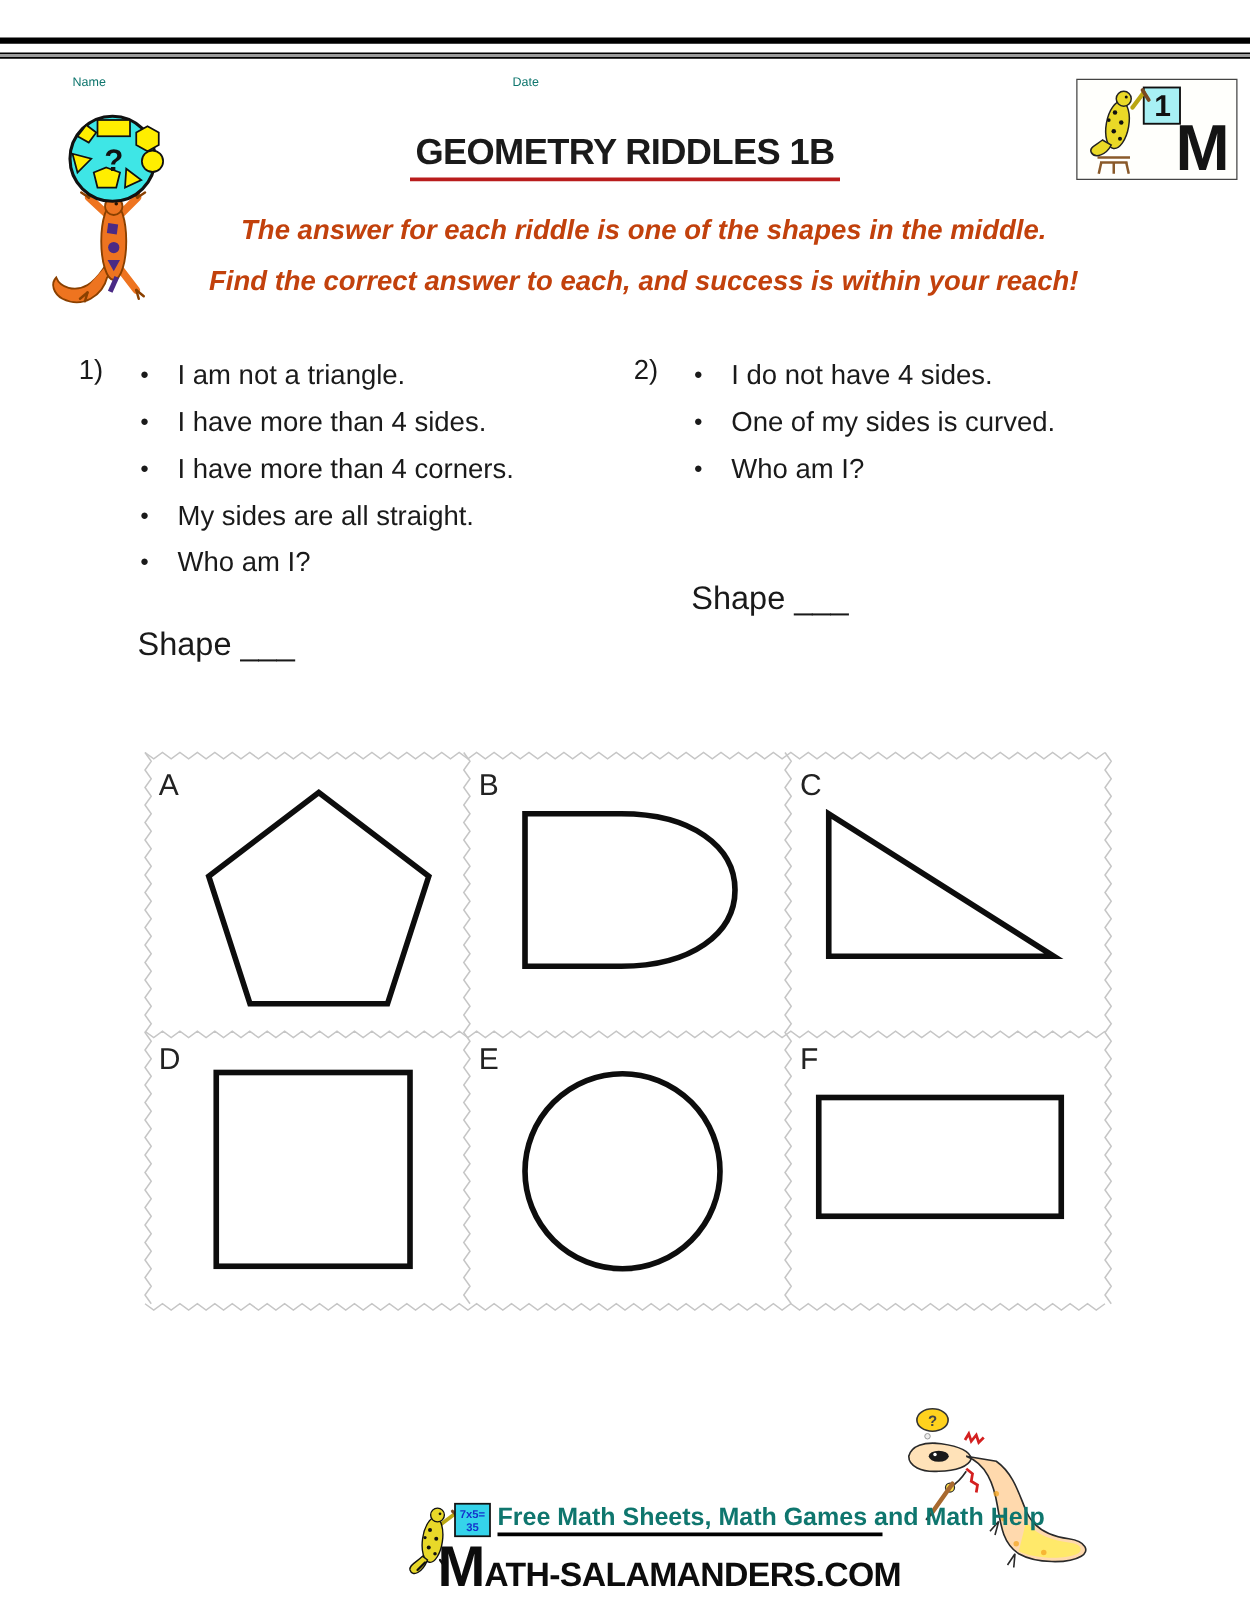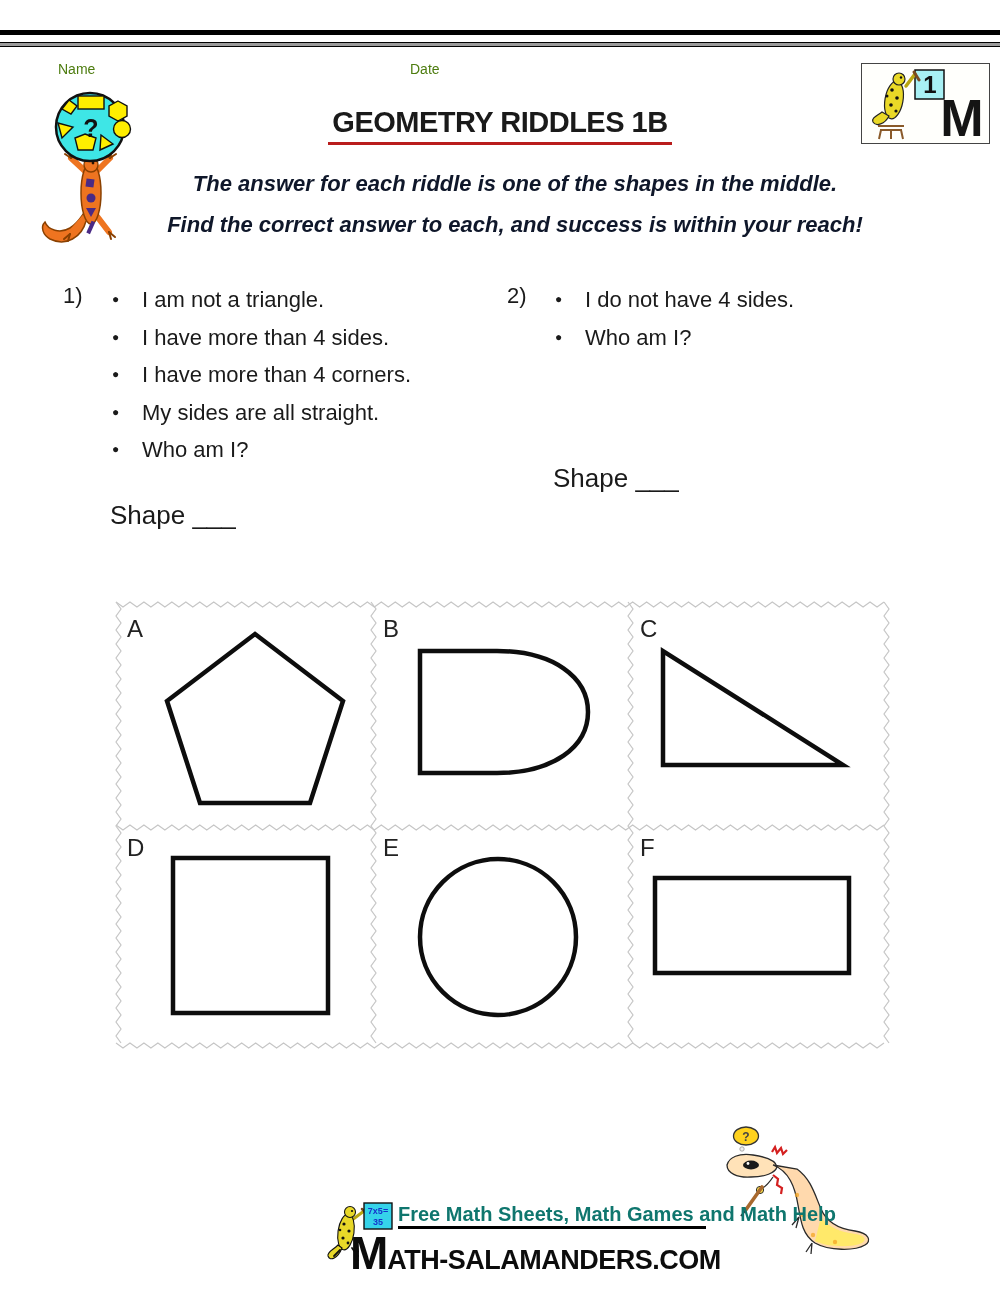--- a/index.html
+++ b/index.html
@@ -3,21 +3,21 @@
 <meta charset="utf-8">
 <style>
   html,body{margin:0;padding:0;background:#fff;}
   .page{position:relative;width:1000px;height:1294px;background:#ffffff;overflow:hidden;
         font-family:"Liberation Sans",sans-serif;color:#1a1a1a;}
   .abs{position:absolute;}
   
   .rule1{top:30px;left:0;width:1000px;height:5px;background:#000;}
   .rule2{top:42px;left:0;width:1000px;height:5px;
          background:linear-gradient(to bottom,#000 0 1px,#9a9a9a 1px 4px,#000 4px 5px);}
-  .small-label{font-size:14px;color:#4d7c0f;}
+  .small-label{font-size:10px;color:#0f766e;}
   .name-label{top:61px;left:58px;}
   .date-label{top:61px;left:410px;}
   
   .title-wrap{top:106px;left:0;width:1000px;text-align:center;}
   .title{display:inline-block;font-size:29px;font-weight:bold;letter-spacing:-0.5px;
          border-bottom:3px solid #b91c1c;padding:0 4px 3px 4px;}
   .instructions{top:163px;left:30px;width:970px;text-align:center;
                 font-size:22px;line-height:41px;font-style:italic;font-weight:bold;}
   
   .riddle-number{font-size:22px;}
@@ -127,38 +127,39 @@
             <circle cx="25" cy="32" r="1.5"></circle>
         </g>
       </g>
     </svg>
   </div>
 
   <div class="abs title-wrap">
     <span class="title">GEOMETRY RIDDLES 1B</span>
   </div>
 
-  <div class="abs instructions" style="color:#0f172a;">
+  <div class="abs instructions" style="color:#c2410c;">
     <div>The answer for each riddle is one of the shapes in the middle.</div>
     <div>Find the correct answer to each, and success is within your reach!</div>
   </div>
 
   <div class="abs riddle-number" style="top:283px;left:63px;">1)</div>
   <ul class="abs clues" style="top:281px;left:110px;">
     <li>I am not a triangle.</li>
     <li>I have more than 4 sides.</li>
     <li>I have more than 4 corners.</li>
     <li>My sides are all straight.</li>
     <li>Who am I?</li>
   </ul>
   <div class="abs shape-answer" style="top:500px;left:110px;">Shape ___</div>
 
   <div class="abs riddle-number" style="top:283px;left:507px;">2)</div>
   <ul class="abs clues" style="top:281px;left:553px;">
     <li>I do not have 4 sides.</li>
+    <li>One of my sides is curved.</li>
     <li>Who am I?</li>
   </ul>
   <div class="abs shape-answer" style="top:463px;left:553px;">Shape ___</div>
 
   <svg class="abs" style="top:0;left:0;" width="1000" height="1294" viewBox="0 0 1000 1294">
     <g stroke="#c6c6c6" stroke-width="1.2" fill="none">
       <polyline points="116,602 122.98181818181818,607 129.96363636363637,602 136.94545454545454,607 143.92727272727274,602 150.9090909090909,607 157.89090909090908,602 164.87272727272727,607 171.85454545454544,602 178.83636363636364,607 185.8181818181818,602 192.8,607 199.78181818181818,602 206.76363636363635,607 213.74545454545455,602 220.72727272727272,607 227.7090909090909,602 234.6909090909091,607 241.6727272727273,602 248.65454545454546,607 255.63636363636363,602 262.6181818181818,607 269.6,602 276.58181818181816,607 283.56363636363636,602 290.5454545454545,607 297.5272727272727,602 304.5090909090909,607 311.4909090909091,602 318.47272727272724,607 325.45454545454544,602 332.43636363636364,607 339.4181818181818,602 346.4,607 353.3818181818182,602 360.3636363636364,607 367.3454545454546,602 374.3272727272727,607 381.3090909090909,602 388.2909090909091,607 395.27272727272725,602 402.25454545454545,607 409.23636363636365,602 416.21818181818185,607 423.20000000000005,602 430.1818181818182,607 437.16363636363633,602 444.1454545454545,607 451.1272727272727,602 458.1090909090909,607 465.09090909090907,602 472.07272727272726,607 479.05454545454546,602 486.0363636363636,607 493.0181818181818,602 500,607 506.98181818181814,602 513.9636363636364,607 520.9454545454545,602 527.9272727272728,607 534.9090909090909,602 541.8909090909091,607 548.8727272727273,602 555.8545454545455,607 562.8363636363636,602 569.8181818181819,607 576.8,602 583.7818181818182,607 590.7636363636364,602 597.7454545454545,607 604.7272727272727,602 611.709090909091,607 618.6909090909091,602 625.6727272727273,607 632.6545454545454,602 639.6363636363636,607 646.6181818181818,602 653.5999999999999,607 660.5818181818182,602 667.5636363636363,607 674.5454545454545,602 681.5272727272727,607 688.5090909090909,602 695.4909090909091,607 702.4727272727273,602 709.4545454545455,607 716.4363636363637,602 723.4181818181818,607 730.4000000000001,602 737.3818181818182,607 744.3636363636364,602 751.3454545454546,607 758.3272727272727,602 765.3090909090909,607 772.290909090909,602 779.2727272727273,607 786.2545454545455,602 793.2363636363636,607 800.2181818181818,602 807.2,607 814.1818181818181,602 821.1636363636364,607 828.1454545454545,602 835.1272727272727,607 842.1090909090909,602 849.0909090909091,607 856.0727272727272,602 863.0545454545455,607 870.0363636363636,602 877.0181818181818,607 884,602"></polyline>
       <polyline points="116,825 122.98181818181818,830 129.96363636363637,825 136.94545454545454,830 143.92727272727274,825 150.9090909090909,830 157.89090909090908,825 164.87272727272727,830 171.85454545454544,825 178.83636363636364,830 185.8181818181818,825 192.8,830 199.78181818181818,825 206.76363636363635,830 213.74545454545455,825 220.72727272727272,830 227.7090909090909,825 234.6909090909091,830 241.6727272727273,825 248.65454545454546,830 255.63636363636363,825 262.6181818181818,830 269.6,825 276.58181818181816,830 283.56363636363636,825 290.5454545454545,830 297.5272727272727,825 304.5090909090909,830 311.4909090909091,825 318.47272727272724,830 325.45454545454544,825 332.43636363636364,830 339.4181818181818,825 346.4,830 353.3818181818182,825 360.3636363636364,830 367.3454545454546,825 374.3272727272727,830 381.3090909090909,825 388.2909090909091,830 395.27272727272725,825 402.25454545454545,830 409.23636363636365,825 416.21818181818185,830 423.20000000000005,825 430.1818181818182,830 437.16363636363633,825 444.1454545454545,830 451.1272727272727,825 458.1090909090909,830 465.09090909090907,825 472.07272727272726,830 479.05454545454546,825 486.0363636363636,830 493.0181818181818,825 500,830 506.98181818181814,825 513.9636363636364,830 520.9454545454545,825 527.9272727272728,830 534.9090909090909,825 541.8909090909091,830 548.8727272727273,825 555.8545454545455,830 562.8363636363636,825 569.8181818181819,830 576.8,825 583.7818181818182,830 590.7636363636364,825 597.7454545454545,830 604.7272727272727,825 611.709090909091,830 618.6909090909091,825 625.6727272727273,830 632.6545454545454,825 639.6363636363636,830 646.6181818181818,825 653.5999999999999,830 660.5818181818182,825 667.5636363636363,830 674.5454545454545,825 681.5272727272727,830 688.5090909090909,825 695.4909090909091,830 702.4727272727273,825 709.4545454545455,830 716.4363636363637,825 723.4181818181818,830 730.4000000000001,825 737.3818181818182,830 744.3636363636364,825 751.3454545454546,830 758.3272727272727,825 765.3090909090909,830 772.290909090909,825 779.2727272727273,830 786.2545454545455,825 793.2363636363636,830 800.2181818181818,825 807.2,830 814.1818181818181,825 821.1636363636364,830 828.1454545454545,825 835.1272727272727,830 842.1090909090909,825 849.0909090909091,830 856.0727272727272,825 863.0545454545455,830 870.0363636363636,825 877.0181818181818,830 884,825"></polyline>
       <polyline points="116,1043 122.98181818181818,1048 129.96363636363637,1043 136.94545454545454,1048 143.92727272727274,1043 150.9090909090909,1048 157.89090909090908,1043 164.87272727272727,1048 171.85454545454544,1043 178.83636363636364,1048 185.8181818181818,1043 192.8,1048 199.78181818181818,1043 206.76363636363635,1048 213.74545454545455,1043 220.72727272727272,1048 227.7090909090909,1043 234.6909090909091,1048 241.6727272727273,1043 248.65454545454546,1048 255.63636363636363,1043 262.6181818181818,1048 269.6,1043 276.58181818181816,1048 283.56363636363636,1043 290.5454545454545,1048 297.5272727272727,1043 304.5090909090909,1048 311.4909090909091,1043 318.47272727272724,1048 325.45454545454544,1043 332.43636363636364,1048 339.4181818181818,1043 346.4,1048 353.3818181818182,1043 360.3636363636364,1048 367.3454545454546,1043 374.3272727272727,1048 381.3090909090909,1043 388.2909090909091,1048 395.27272727272725,1043 402.25454545454545,1048 409.23636363636365,1043 416.21818181818185,1048 423.20000000000005,1043 430.1818181818182,1048 437.16363636363633,1043 444.1454545454545,1048 451.1272727272727,1043 458.1090909090909,1048 465.09090909090907,1043 472.07272727272726,1048 479.05454545454546,1043 486.0363636363636,1048 493.0181818181818,1043 500,1048 506.98181818181814,1043 513.9636363636364,1048 520.9454545454545,1043 527.9272727272728,1048 534.9090909090909,1043 541.8909090909091,1048 548.8727272727273,1043 555.8545454545455,1048 562.8363636363636,1043 569.8181818181819,1048 576.8,1043 583.7818181818182,1048 590.7636363636364,1043 597.7454545454545,1048 604.7272727272727,1043 611.709090909091,1048 618.6909090909091,1043 625.6727272727273,1048 632.6545454545454,1043 639.6363636363636,1048 646.6181818181818,1043 653.5999999999999,1048 660.5818181818182,1043 667.5636363636363,1048 674.5454545454545,1043 681.5272727272727,1048 688.5090909090909,1043 695.4909090909091,1048 702.4727272727273,1043 709.4545454545455,1048 716.4363636363637,1043 723.4181818181818,1048 730.4000000000001,1043 737.3818181818182,1048 744.3636363636364,1043 751.3454545454546,1048 758.3272727272727,1043 765.3090909090909,1048 772.290909090909,1043 779.2727272727273,1048 786.2545454545455,1043 793.2363636363636,1048 800.2181818181818,1043 807.2,1048 814.1818181818181,1043 821.1636363636364,1048 828.1454545454545,1043 835.1272727272727,1048 842.1090909090909,1043 849.0909090909091,1048 856.0727272727272,1043 863.0545454545455,1048 870.0363636363636,1043 877.0181818181818,1048 884,1043"></polyline>
       <polyline points="116,602 121,609 116,616 121,623 116,630 121,637 116,644 121,651 116,658 121,665 116,672 121,679 116,686 121,693 116,700 121,707 116,714 121,721 116,728 121,735 116,742 121,749 116,756 121,763 116,770 121,777 116,784 121,791 116,798 121,805 116,812 121,819 116,826 121,833 116,840 121,847 116,854 121,861 116,868 121,875 116,882 121,889 116,896 121,903 116,910 121,917 116,924 121,931 116,938 121,945 116,952 121,959 116,966 121,973 116,980 121,987 116,994 121,1001 116,1008 121,1015 116,1022 121,1029 116,1036 121,1043"></polyline>

